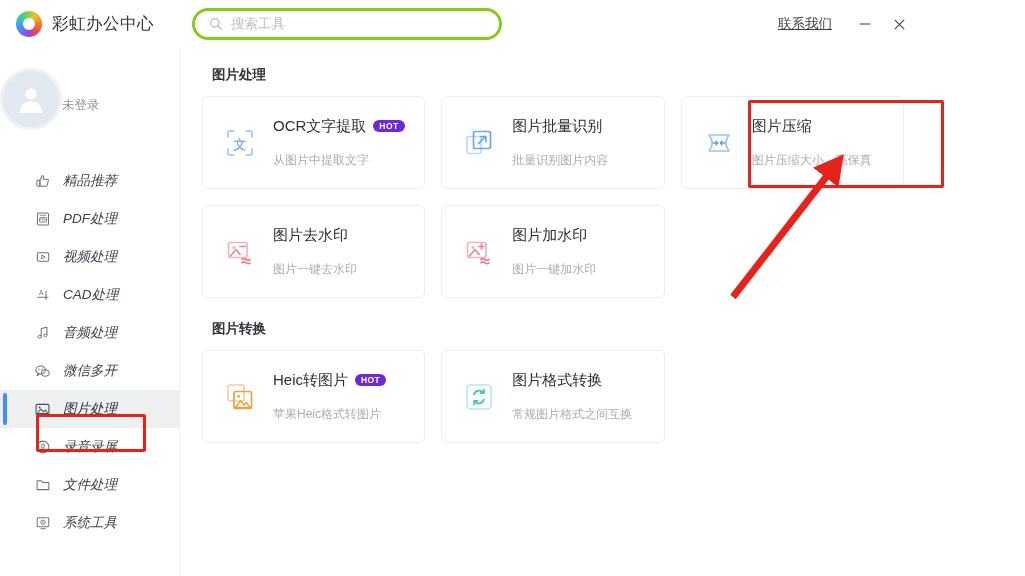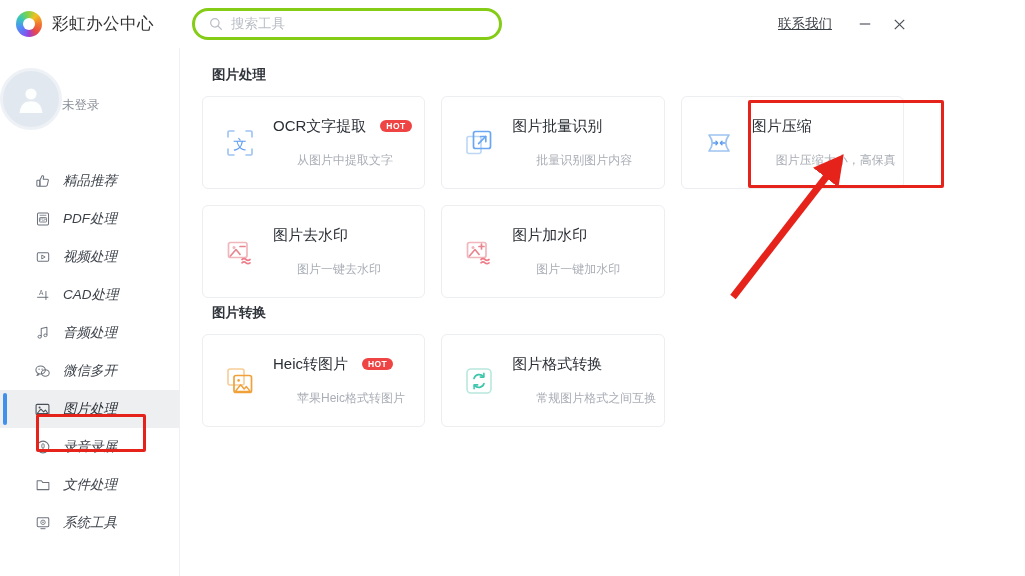--- a/index.html
+++ b/index.html
@@ -177,21 +177,21 @@
     padding: 18px 24px 0 22px;
     overflow: hidden;
     background: #ffffff;
   }
   .section-title {
     font-size: 13.5px;
     font-weight: bold;
     color: #2f333a;
     margin: 0 0 12px 10px;
   }
-  .section-title.second { margin-top: 6px; }
+  .section-title.second { margin-top: 22px; }
   .card-grid {
     display: grid;
     grid-template-columns: repeat(3, 1fr);
     gap: 16px;
   }
   .card {
     height: 93px;
     border: 1px solid #eceef1;
     border-radius: 6px;
     background: #ffffff;
@@ -208,36 +208,34 @@
     display: flex; align-items: center; justify-content: center;
   }
   .card-text { display: flex; flex-direction: column; gap: 16px; min-width: 0; }
   .card-title-row { display: flex; align-items: center; gap: 7px; }
   .card-title {
     font-size: 15px;
     color: #2a2e35;
     white-space: nowrap;
   }
   .hot {
-    background: #ef4444;
+    background: #6d28d9;
     color: #ffffff;
     font-size: 8.5px;
     font-weight: bold;
     letter-spacing: 0.4px;
     border-radius: 7px;
     padding: 1.5px 6px 2px;
     line-height: 1;
     white-space: nowrap;
-    margin-left: 7px;
   }
   .card-desc {
     font-size: 12px;
     color: #a9adb5;
     white-space: nowrap;
-    margin-left: 24px;
   }
 
   
   .anno-layer {
     position: absolute;
     left: 0; top: 0;
     width: 1025px; height: 576px;
     pointer-events: none;
     z-index: 40;
   }

